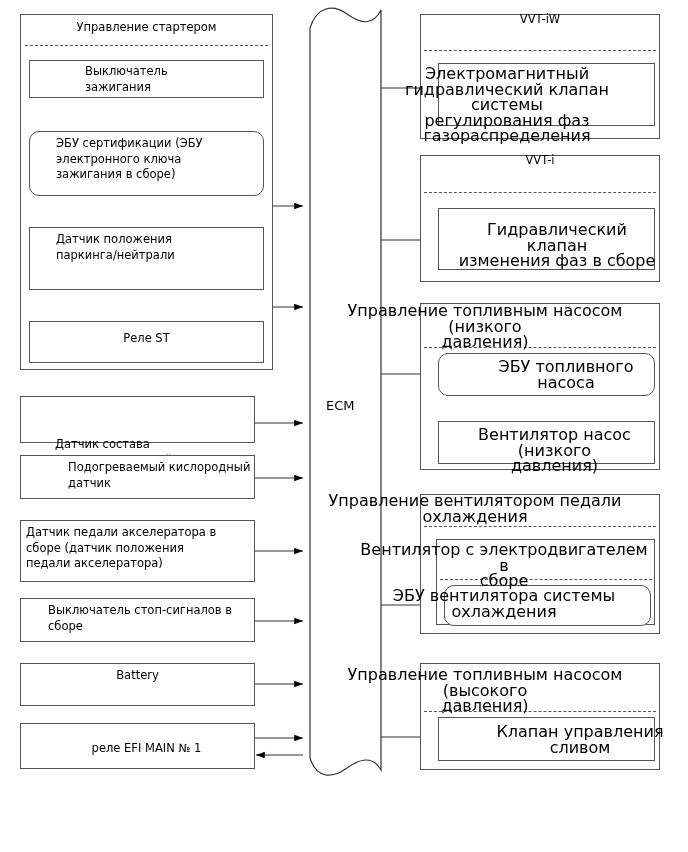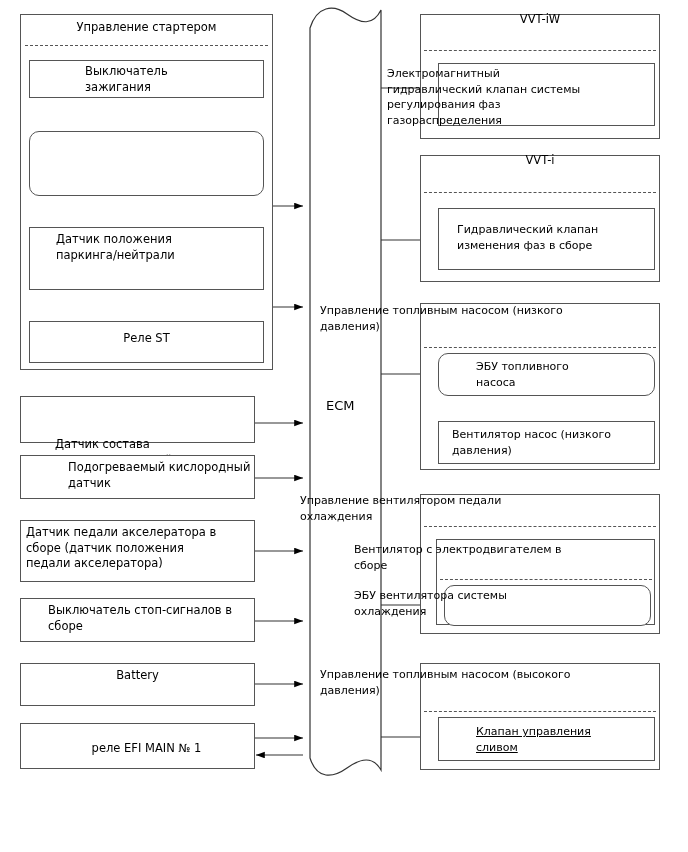--- a/index.html
+++ b/index.html
@@ -43,25 +43,26 @@
     left: 0;
   }
   .dash {
     position: absolute;
     border-top: 1px dashed #555555;
     height: 0;
   }
   
   .spill {
     position: absolute;
-    font-size: 11px;
+    font-size: 16px;
     line-height: 15.5px;
     white-space: pre-line;
     z-index: 5;
     background: transparent;
+    text-align: center;
   }
   
   #ecm-trunk { position: absolute; left: 305px; top: 0px; width: 84px; height: 800px; }
   .ecm-label {
     position: absolute;
     left: 326px; top: 398px;
     font-size: 13px;
     z-index: 6;
   }
   svg.lines { position: absolute; left: 0; top: 0; width: 688px; height: 852px; pointer-events: none; }
@@ -115,20 +116,23 @@
 
   <div class="box group" style="left:20px; top:14px; width:253px; height:356px;"></div>
   <div class="ttl" style="left:20px; top:20px; width:253px;">Управление стартером</div>
   <div class="dash" style="left:25px; top:45px; width:243px;"></div>
 
   <div class="box" style="left:29px; top:60px; width:235px; height:38px;"></div>
   <div class="btext indent" style="left:85px; top:64px; width:175px;">Выключатель
 зажигания</div>
 
   <div class="box round" style="left:29px; top:131px; width:235px; height:65px;"></div>
+  <div class="btext indent" style="left:56px; top:136px; width:205px;">ЭБУ сертификации (ЭБУ
+электронного ключа
+зажигания в сборе)</div>
 
   <div class="box" style="left:29px; top:227px; width:235px; height:63px;"></div>
   <div class="btext indent" style="left:56px; top:232px; width:205px;">Датчик положения
 паркинга/нейтрали</div>
 
   <div class="box" style="left:29px; top:321px; width:235px; height:42px;"></div>
   <div class="btext" style="left:29px; top:331px; width:235px; text-align:center;">Реле ST</div>
 
   <div class="box" style="left:20px; top:396px; width:235px; height:47px;"></div>
   <div class="btext indent" style="left:55px; top:401px; width:215px;margin-top:36px;">Датчик состава топливовоздушной
@@ -190,16 +194,16 @@
   <div class="dash" style="left:440px; top:579px; width:212px;"></div>
   <div class="box round" style="left:444px; top:585px; width:207px; height:41px;"></div>
   <div class="spill" style="left:354px; top:588px; width:300px;">ЭБУ вентилятора системы
 охлаждения</div>
 
   <div class="box group" style="left:420px; top:663px; width:240px; height:107px;"></div>
   <div class="spill" style="left:320px; top:667px; width:330px;">Управление топливным насосом (высокого
 давления)</div>
   <div class="dash" style="left:424px; top:711px; width:232px;"></div>
   <div class="box" style="left:438px; top:717px; width:217px; height:44px;"></div>
-  <div class="spill" style="left:476px; top:724px; width:180px;text-decoration:underline;">Клапан управления
+  <div class="spill" style="left:490px; top:724px; width:180px;">Клапан управления
 сливом</div>
 
 </div>
 
 </body></html>

